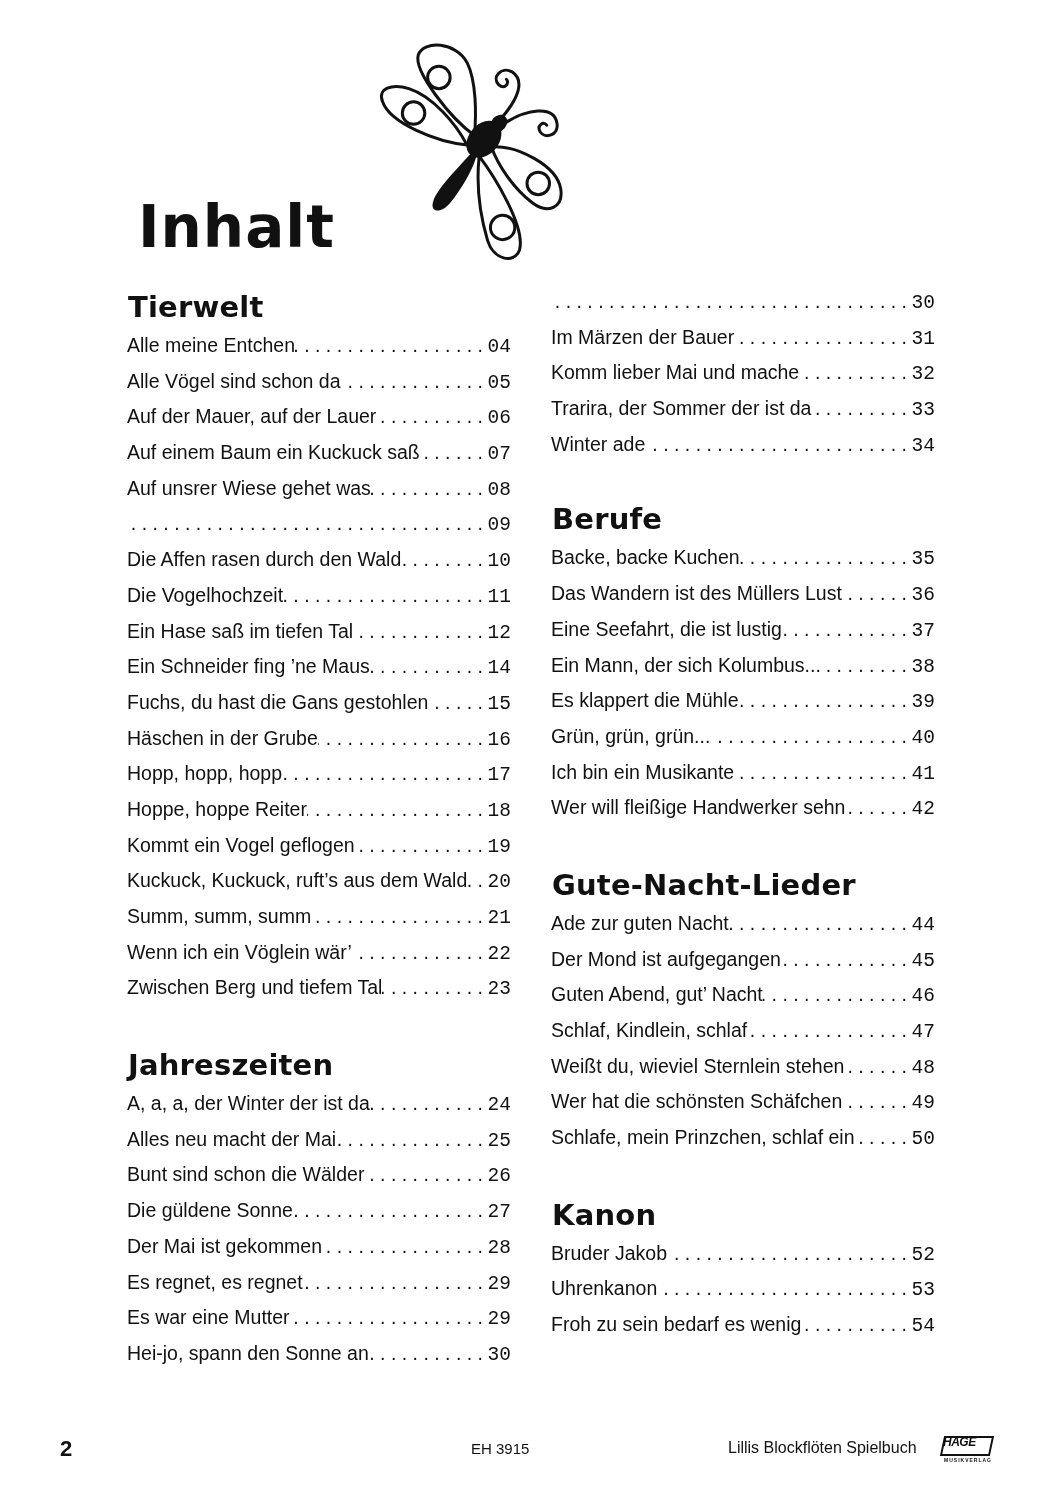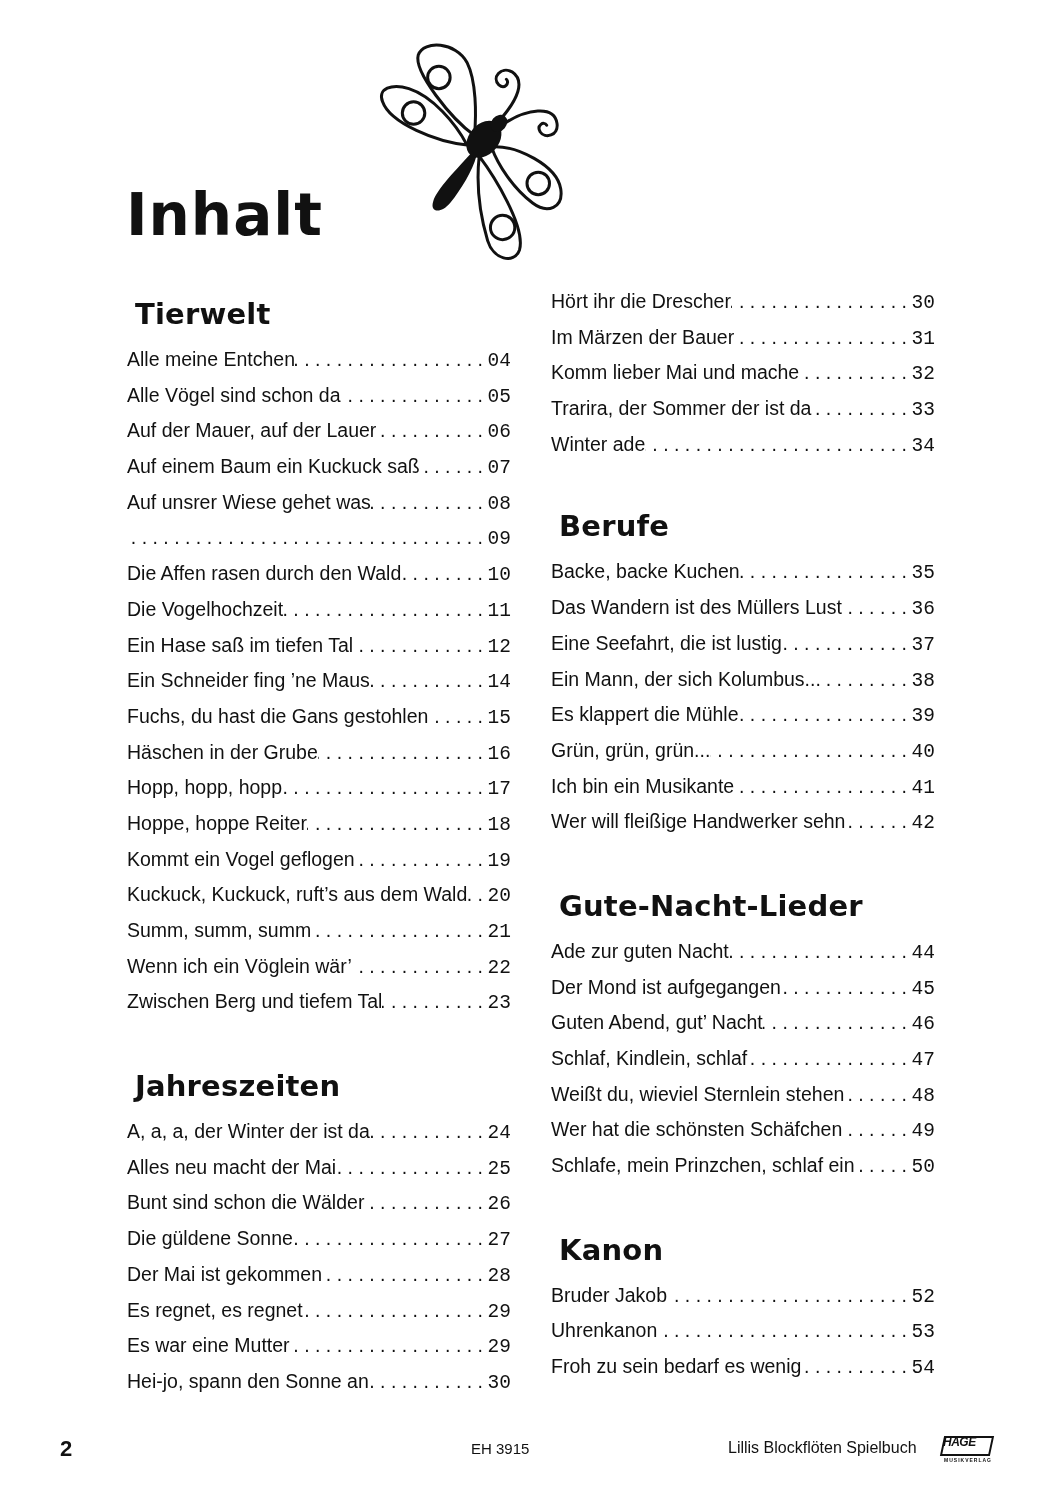--- a/index.html
+++ b/index.html
@@ -1,24 +1,24 @@
 <!DOCTYPE html>
 <html><head>
   <meta charset="utf-8">
   <style>
     html, body { margin: 0; padding: 0; background: #ffffff; }
     body { width: 1060px; height: 1500px; position: relative; overflow: hidden; color: #111; font-family: "DejaVu Sans", sans-serif; }
     .page { position: absolute; left: 0; top: 0; width: 1060px; height: 1500px; }
-    .title { position: absolute; left: 126px; top: 186px; font-family: "DejaVu Sans", sans-serif; font-weight: bold; font-size: 58px; letter-spacing: 1px; margin: 0; line-height: 1; }
+    .title { position: absolute; left: 126px; top: 186px; font-family: "DejaVu Sans", sans-serif; font-weight: bold; font-size: 58px; letter-spacing: 1px; margin: 12px; line-height: 1; }
     .logo { position: absolute; left: 362px; top: 34px; width: 225px; height: 235px; }
     .col { position: absolute; width: 384px; }
     .col-left { left: 127px; top: 286px; }
     .col-right { left: 551px; top: 284px; }
     .section { margin: 0; }
-    .section-heading { font-family: "DejaVu Sans", sans-serif; font-weight: bold; font-size: 29px; line-height: 40px; height: 40px; margin: 8px; letter-spacing: 0.2px; }
+    .section-heading { font-family: "DejaVu Sans", sans-serif; font-weight: bold; font-size: 29px; line-height: 40px; height: 40px; margin: 1px; letter-spacing: 0.2px; }
     .entry { display: flex; align-items: baseline; height: 35.7px; line-height: 35.7px; font-family: "Liberation Sans", sans-serif; font-size: 19.5px; white-space: nowrap; }
     .entry .t { flex: 0 0 auto; }
     .entry .dots { flex: 1 1 auto; overflow: hidden; letter-spacing: 3.2px; padding: 0 4px; text-align: right; direction: rtl; }
     .entry .dots::before { content: ". . . . . . . . . . . . . . . . . . . . . . . . . . . . . . . . . . . . . . . . . . . . . . . . . . . . . . ."; letter-spacing: 0; }
     .entry .p { flex: 0 0 auto; width: 24px; text-align: right; font-family: Liberation Mono, monospace; }
     .gap { height: 38px; }
     .gap-sm { height: 36px; }
     .footer { position: absolute; top: 1436px; width: 1060px; height: 30px; font-family: "Liberation Sans", sans-serif; }
     .pagenum { position: absolute; left: 60px; top: 0; font-weight: bold; font-size: 22px; }
     .code { position: absolute; left: 471px; top: 4px; font-size: 15px; }
@@ -201,21 +201,20 @@
             <span class="dots"></span>
             <span class="p">30</span>
           </div>
         </div>
     </div>
   </div>
 
   <div class="col col-right">
     <div class="entries">
         <div class="entry">
-          <span class="t">Hört ihr die Drescher</span>
           <span class="dots"></span>
           <span class="p">30</span>
         </div>
         <div class="entry">
           <span class="t">Im Märzen der Bauer</span>
           <span class="dots"></span>
           <span class="p">31</span>
         </div>
         <div class="entry">
           <span class="t">Komm lieber Mai und mache</span>

